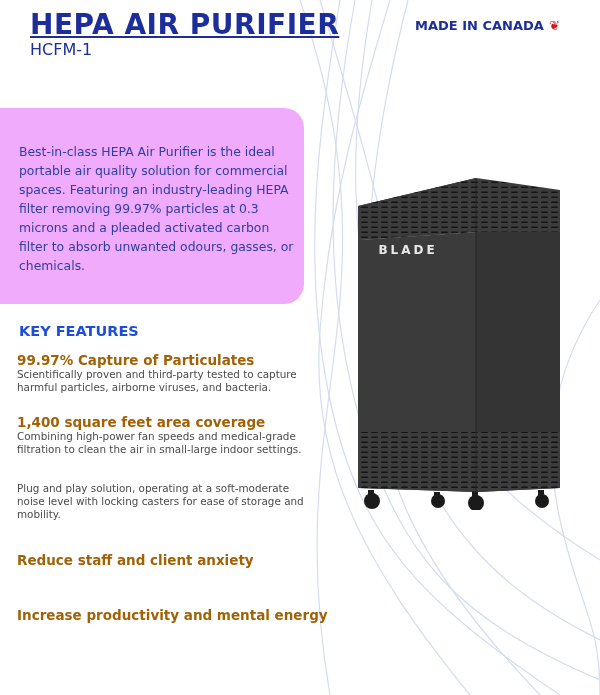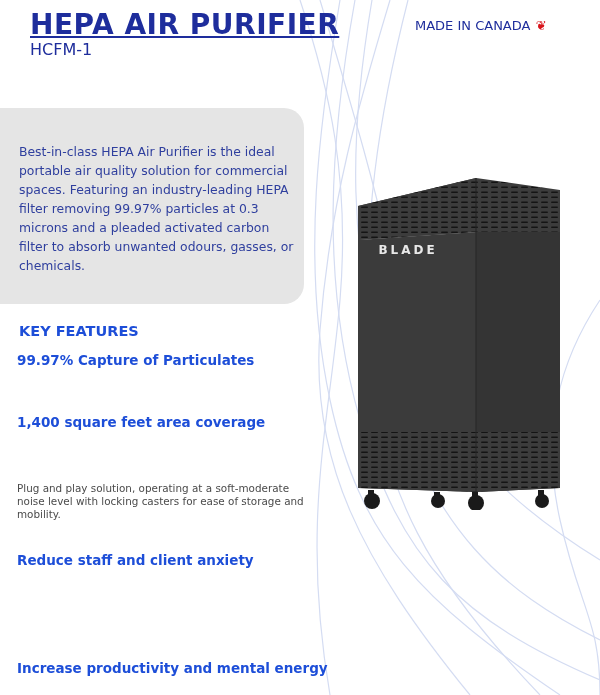--- a/index.html
+++ b/index.html
@@ -1,26 +1,26 @@
 <!DOCTYPE html>
 <html><head>
 <meta charset="utf-8">
 <style>
   html,body{margin:0;padding:0;}
   body{width:600px;height:695px;position:relative;overflow:hidden;background:#ffffff;font-family:"DejaVu Sans","Liberation Sans",sans-serif;}
   .bg-lines{position:absolute;left:0;top:0;width:600px;height:695px;pointer-events:none;}
   .title{position:absolute;left:30px;top:8px;font-size:28px;font-weight:bold;color:#1e2d9c;letter-spacing:0.5px;white-space:nowrap;text-decoration:underline;}
   .model{position:absolute;left:30px;top:40px;font-size:16px;font-weight:normal;color:#1e2d9c;}
-  .made{position:absolute;left:415px;top:18px;font-size:13px;font-weight:normal;color:#1e2d9c;white-space:nowrap;display:flex;align-items:center;gap:5px;}
+  .made{position:absolute;left:415px;top:18px;font-size:13px;font-weight:bold;color:#1e2d9c;white-space:nowrap;display:flex;align-items:center;gap:5px;}
   .leaf{color:#d8141b;font-size:13px;}
-  .intro{position:absolute;left:0;top:108px;width:304px;height:196px;background:#e5e5e5;border-radius:0 20px 20px 0;}
+  .intro{position:absolute;left:0;top:108px;width:304px;height:196px;background:#f0abfc;border-radius:0 20px 20px 0;}
   .intro p{position:absolute;left:19px;top:34px;width:280px;margin:0;font-size:12.4px;line-height:19px;color:#2f3f9e;}
   .kf{position:absolute;left:19px;top:323px;font-size:14.5px;font-weight:bold;color:#1d4ed8;}
   .feat{position:absolute;left:17px;width:300px;}
-  .feat h3{margin:0;font-size:13.5px;font-weight:bold;color:#1d4ed8;white-space:nowrap;}
+  .feat h3{margin:0;font-size:13.5px;font-weight:bold;color:#a16207;white-space:nowrap;}
   .feat p{margin:0;font-size:10.4px;line-height:13.2px;color:#4a4a4a;}
   .product{position:absolute;left:350px;top:170px;width:210px;height:340px;}
 </style>
 </head>
 <body>
 
 <svg class="bg-lines" viewBox="0 0 600 695">
   <g fill="none" stroke="#d4dcf2" stroke-width="1.2">
     <path d="M340 0 C 320 120, 300 260, 330 400 S 420 600, 560 695"></path>
     <path d="M355 0 C 330 140, 320 280, 360 420 S 460 620, 600 680"></path>
@@ -41,31 +41,33 @@
 </div>
 
 <div class="intro">
   <p>Best-in-class HEPA Air Purifier is the ideal portable air quality solution for commercial spaces. Featuring an industry-leading HEPA filter removing 99.97% particles at 0.3 microns and a pleaded activated carbon filter to absorb unwanted odours, gasses, or chemicals.</p>
 </div>
 
 <div class="kf">KEY FEATURES</div>
 
 <div class="feat" style="top:352px">
   <h3>99.97% Capture of Particulates</h3>
+  <p>Scientifically proven and third-party tested to capture harmful particles, airborne viruses, and bacteria.</p>
 </div>
 <div class="feat" style="top:414px">
   <h3>1,400 square feet area coverage</h3>
+  <p>Combining high-power fan speeds and medical-grade filtration to clean the air in small-large indoor settings.</p>
 </div>
 <div class="feat" style="top:482px">
   <p>Plug and play solution, operating at a soft-moderate noise level with locking casters for ease of storage and mobility.</p>
 </div>
 <div class="feat" style="top:552px">
   <h3>Reduce staff and client anxiety</h3>
 </div>
-<div class="feat" style="top:660px;width:320px">
+<div class="feat" style="top:607px;width:320px">
   <h3>Increase productivity and mental energy</h3>
 </div>
 
 <svg class="product" viewBox="0 0 210 340">
   <defs>
     <pattern id="slots" x="0" y="0" width="10" height="5" patternUnits="userSpaceOnUse">
       <rect width="10" height="5" fill="#3c3c3c"></rect>
       <rect x="1" y="1.5" width="7" height="1.6" rx="0.8" fill="#141414"></rect>
     </pattern>
   </defs>

